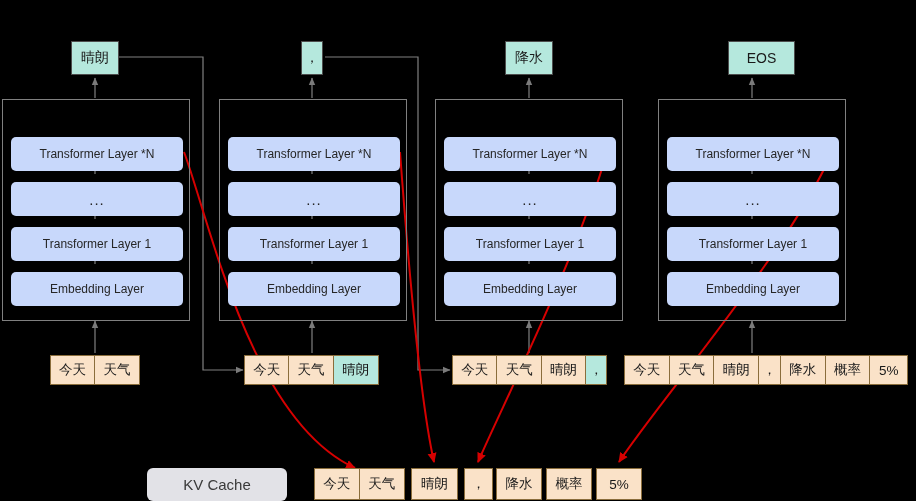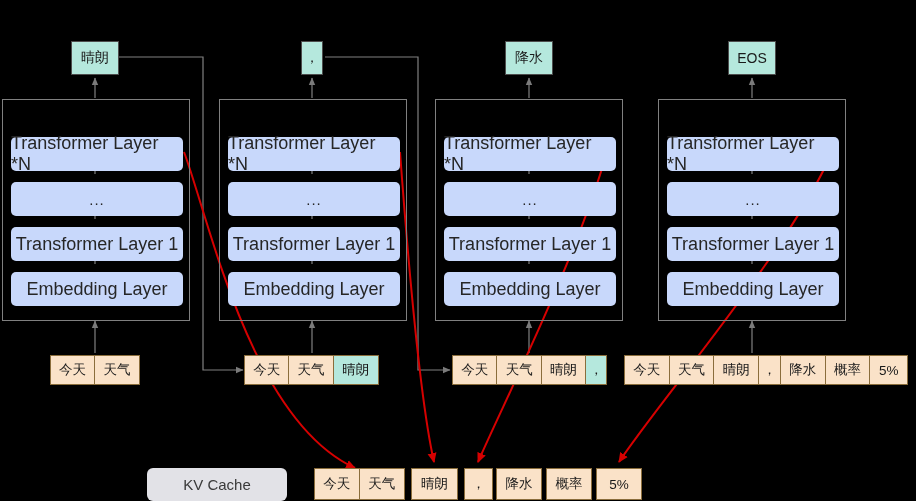--- a/index.html
+++ b/index.html
@@ -29,21 +29,21 @@
     border:1px solid #808080;
     background:transparent;
     box-sizing:border-box;
   }
   .layer{
     position:absolute;
     left:8px;
     background:#c8d8fb;
     border-radius:5px;
     color:#262626;
-    font-size:18px;
+    font-size:12px;
     display:flex;align-items:center;justify-content:center;
     box-sizing:border-box;
     height:34px;
   }
   .layer.dots{font-size:15px;letter-spacing:1px;}
 
   
   .seqrow{
     position:absolute;
     display:flex;
@@ -205,21 +205,21 @@
     </div>
   </div>
 
   <div class="seqrow" style="left:452px;top:355px;width:155px;">
     <div class="tok" style="width:45px;">今天</div>
     <div class="tok" style="width:45px;">天气</div>
     <div class="tok" style="width:45px;">晴朗</div>
     <div class="tok fresh" style="width:20px;">，</div>
   </div>
 
-  <div class="outbox" style="left:728px;top:41px;width:48px;height:34px;">
+  <div class="outbox" style="left:728px;top:41px;width:67px;height:34px;">
     <span>EOS</span>
   </div>
 
   <div class="model" style="left:658px;top:99px;width:188px;height:222px;">
     <div class="layer" style="top:37px;width:172px;">
       <span>Transformer Layer *N</span>
     </div>
     <div class="layer dots" style="top:82px;width:172px;">
       <span>...</span>
     </div>

